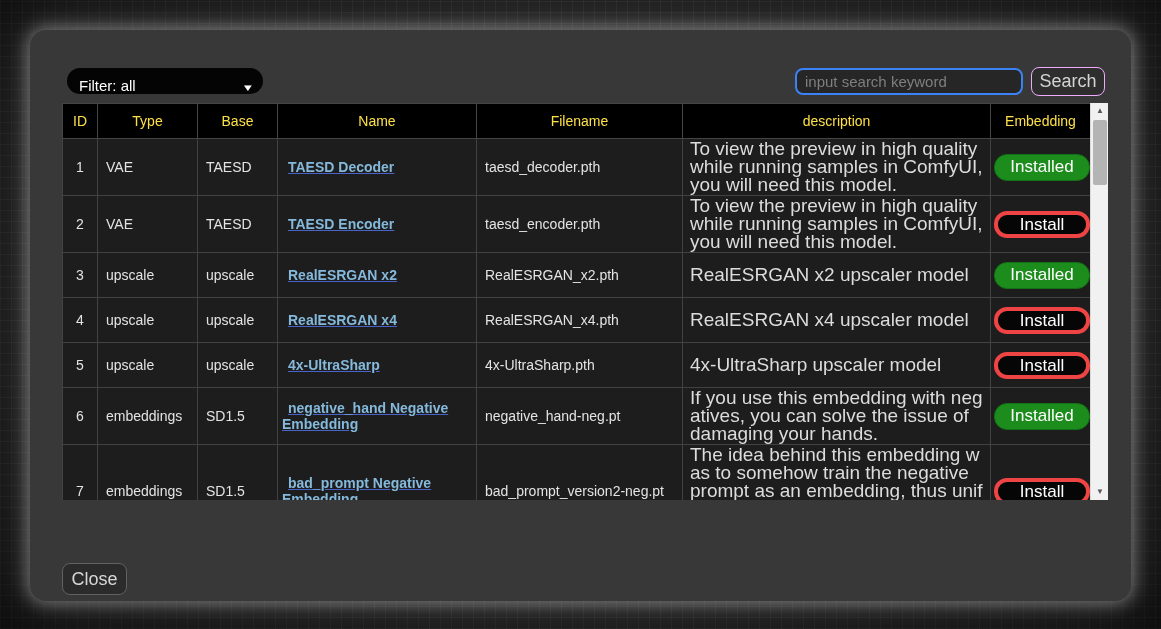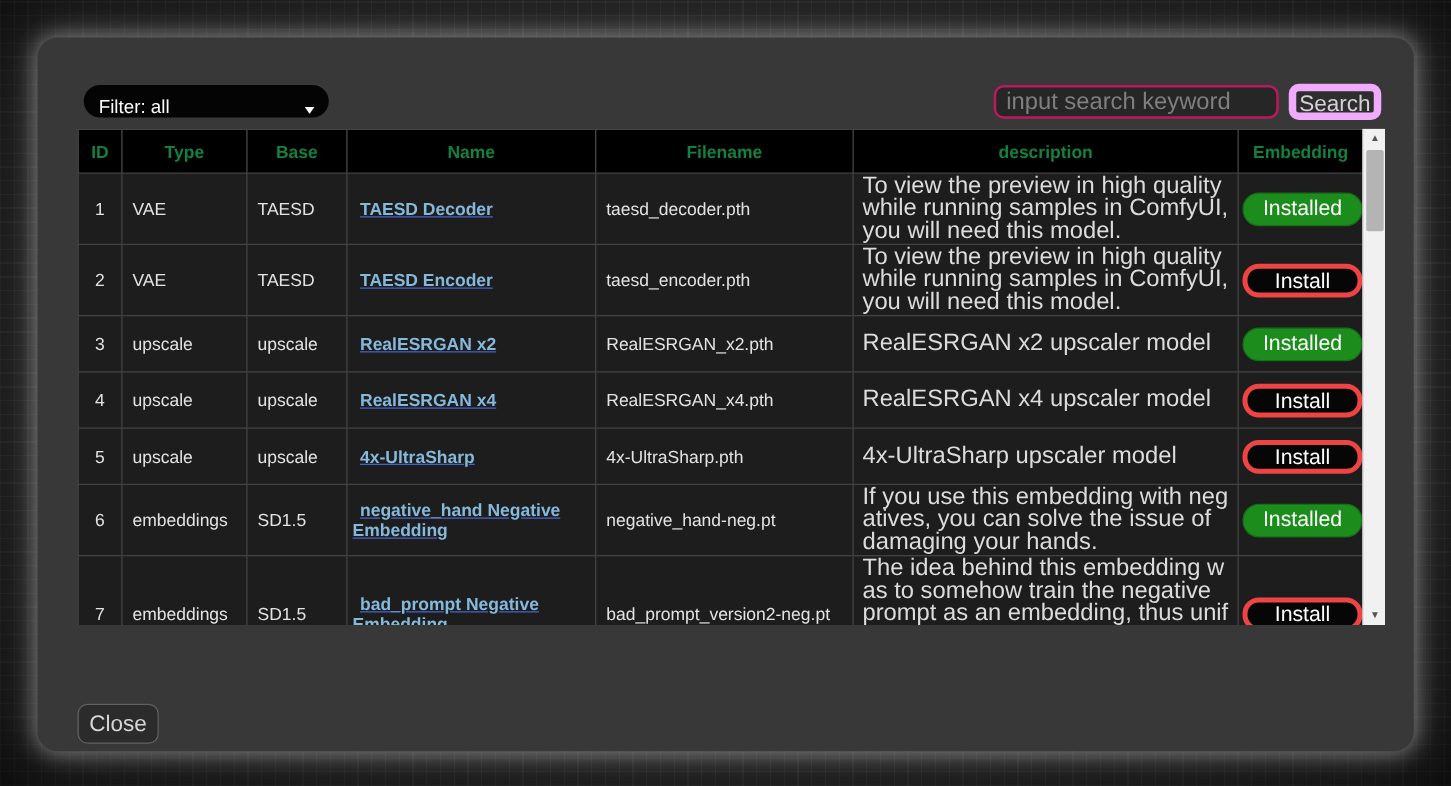--- a/index.html
+++ b/index.html
@@ -20,37 +20,37 @@
   }
   
   .filter-select {
     position:absolute; left:37px; top:38px; width:196px; height:26px;
     background:#040404; border-radius:13px; color:#fff; font-size:15px;
     display:flex; align-items:flex-end; padding:0 12px; cursor:default;
   }
   .filter-select .chev { margin-left:auto; font-size:11px; color:#fff; transform:scaleX(1.4); }
   .search-input {
     position:absolute; left:765px; top:38px; width:228px; height:27px;
-    background:#262626; border:2px solid #be185d; border-radius:8px;
-    color:#ddd; font-size:19px; padding:0 8px; outline:none;
+    background:#262626; border:2px solid #3b82f6; border-radius:8px;
+    color:#ddd; font-size:15px; padding:0 8px; outline:none;
   }
   .search-input::placeholder { color:#7f7f7f; }
   .search-btn {
     position:absolute; left:1001px; top:37px; height:29px; width:74px;
-    background:#2e2e2e; border:6px solid #f0abfc; border-radius:8px;
+    background:#2e2e2e; border:1px solid #f0abfc; border-radius:8px;
     color:#d3d3d3; font-size:18px; font-family:"Liberation Sans",sans-serif;
   }
   
   .table-wrap {
     position:absolute; left:32px; top:73px; width:1046px; height:397px;
     overflow:hidden;
   }
   table { border-collapse:collapse; table-layout:fixed; width:1028px; }
   th {
-    background:#000; color:#15803d; font-size:14px; font-weight:bold;
+    background:#000; color:#fde047; font-size:14px; font-weight:normal;
     height:20px; border:1px solid #454545; padding:0 4px;
   }
   td {
     background:#1d1d1d; color:#e3e3e3; font-size:14px;
     border:1px solid #424242; padding:14px 8px; vertical-align:middle;
   }
   col.c-id{width:35px} col.c-type{width:100px} col.c-base{width:80px}
   col.c-name{width:199px} col.c-file{width:206px} col.c-desc{width:308px} col.c-dl{width:100px}
   td.c-id { text-align:center; padding:2px 2px; }
   td.c-name { padding:12px 4px; text-indent:6px; }

